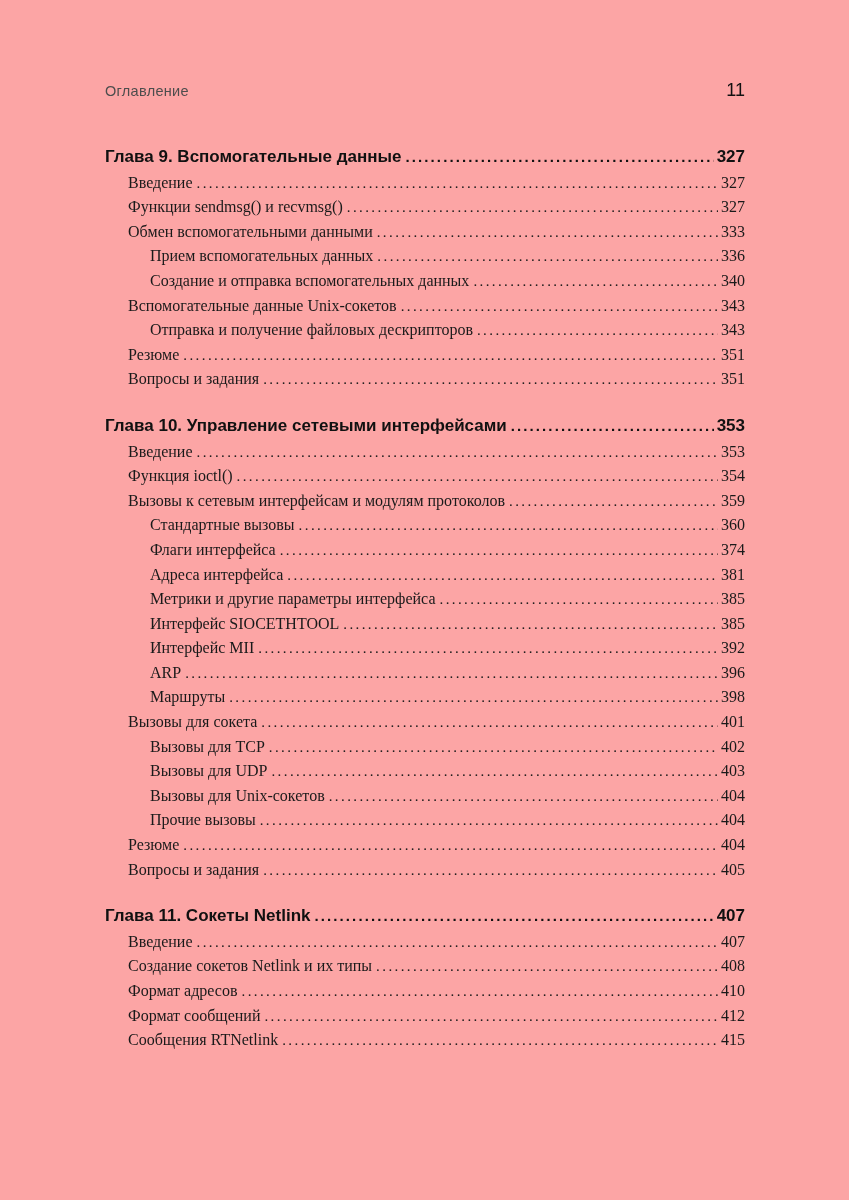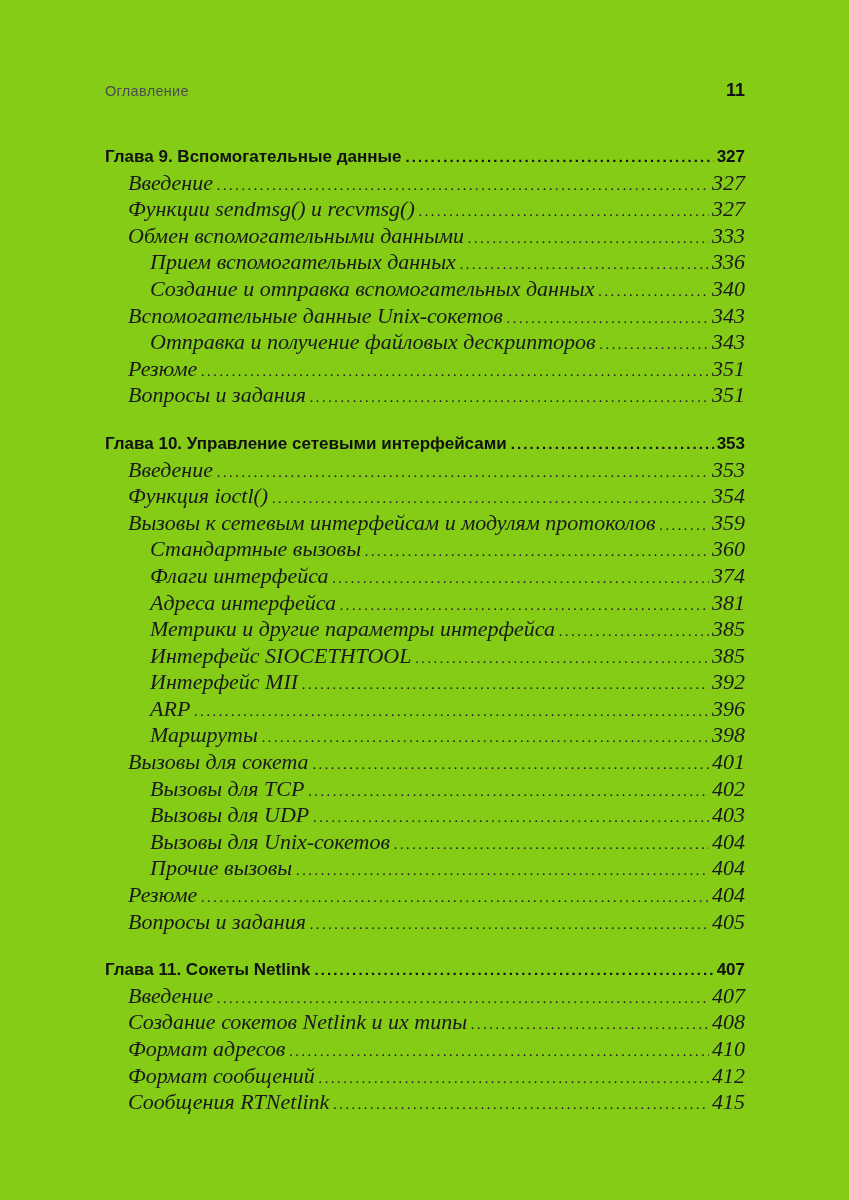--- a/index.html
+++ b/index.html
@@ -4,39 +4,39 @@
 <style>
   html, body {
     margin: 0;
     padding: 0;
     background: #ffffff;
   }
   .page {
     box-sizing: border-box;
     width: 849px;
     min-height: 1200px;
-    background: #84cc16;
+    background: #fca5a5;
     padding: 80px 104px 40px 105px;
     color: #1a1a1a;
   }
   .page-header {
     display: flex;
     justify-content: space-between;
     align-items: baseline;
   }
   .running-title {
     font-family: "Liberation Sans", sans-serif;
     font-size: 14.5px;
     color: #4d4d4d;
     letter-spacing: 0.3px;
   }
   .folio {
     font-family: "Liberation Sans", sans-serif;
     font-size: 18px;
-    font-weight: 700;
+    font-weight: 400;
     color: #111111;
   }
   .toc {
     margin-top: 44px;
   }
   .row {
     display: flex;
     align-items: baseline;
     line-height: 24.6px;
   }
@@ -46,23 +46,22 @@
     font-size: 17px;
     margin-top: 22px;
     margin-bottom: 1px;
     color: #111111;
   }
   .chapter:first-child {
     margin-top: 0;
   }
   .entry {
     font-family: "Liberation Serif", serif;
-    font-size: 22px;
+    font-size: 16px;
     color: #1a1a1a;
-    font-style: italic;
   }
   .lvl1 { padding-left: 23px; }
   .lvl2 { padding-left: 45px; }
   .label {
     white-space: nowrap;
     flex: 0 0 auto;
   }
   .dots {
     flex: 1 1 auto;
     overflow: hidden;

